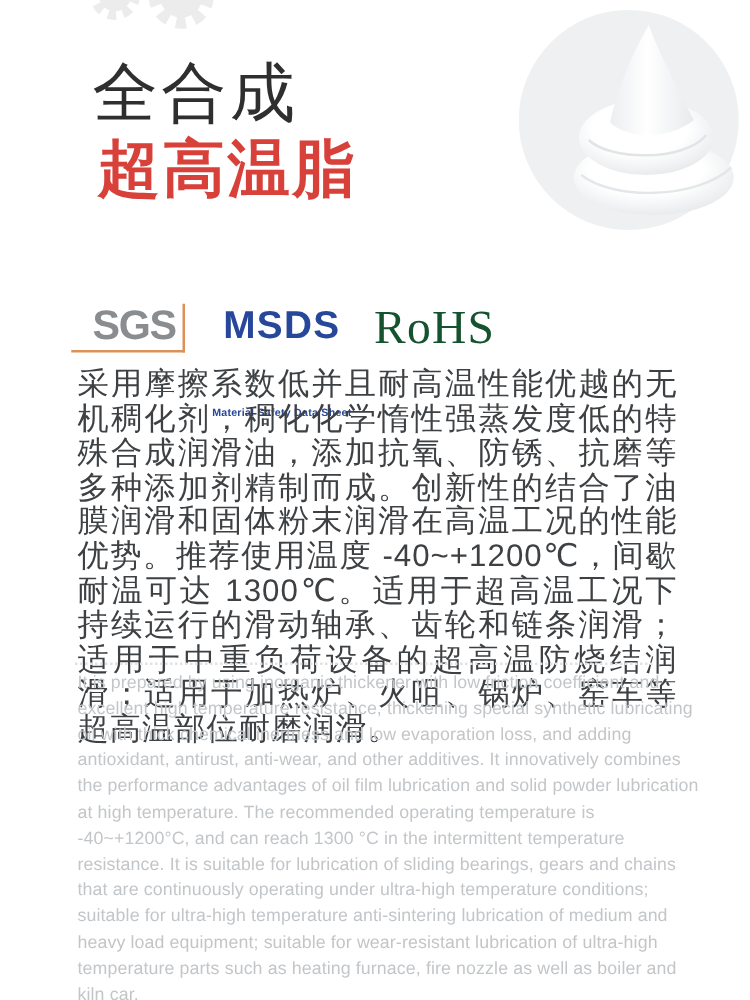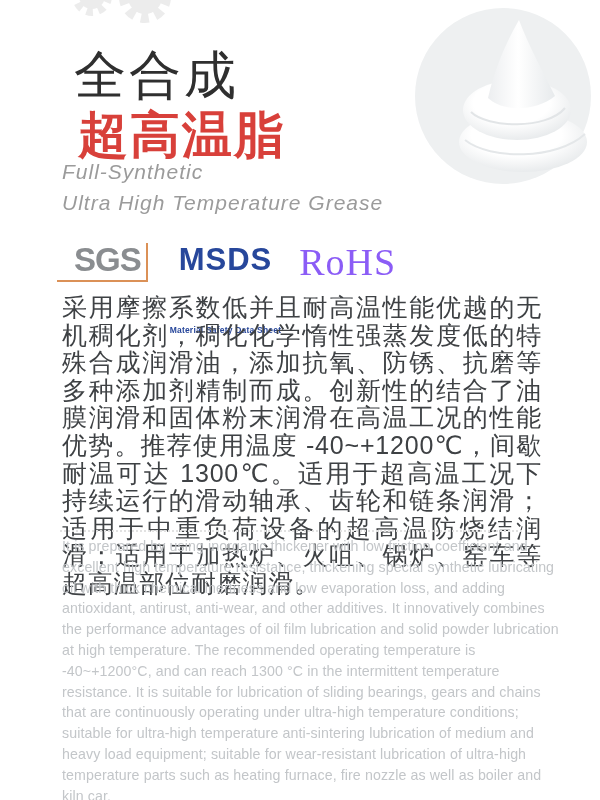--- a/index.html
+++ b/index.html
@@ -15,21 +15,21 @@
             font-size:21px;line-height:31px;color:#9b9b9b;letter-spacing:1px;}
   .certs{position:absolute;left:74px;top:243px;display:flex;align-items:flex-start;}
   .cert-sgs{position:relative;padding:1px 5px 4px 17px;border-bottom:2px solid #db9157;
             border-right:2px solid #db9157;margin-left:-17px;}
   .sgs-text{font-size:33px;font-weight:700;color:#8a8d90;letter-spacing:-1px;line-height:32px;}
   .cert-msds{display:flex;flex-direction:column;align-items:center;margin-left:22px;margin-top:2px;gap:33px;}
   .msds-main{font-size:31px;font-weight:800;color:#27479b;letter-spacing:1px;line-height:29px;}
   .msds-sub{font-size:8.5px;font-weight:700;color:#27479b;letter-spacing:0.2px;margin-top:18px;}
   .cert-rohs{margin-left:18px;margin-top:0;}
   .rohs-text{font-family:"Liberation Serif","DejaVu Serif",serif;font-size:38px;
-             color:#8b5cf6;line-height:38px;letter-spacing:1px;}
+             color:#14532d;line-height:38px;letter-spacing:1px;}
   .desc-cn{position:absolute;left:62px;top:294px;width:480px;margin:0;
            font-size:25px;line-height:27.6px;letter-spacing:0.8px;color:#3e4144;
            text-align:justify;}
   .divider{position:absolute;left:60px;top:530px;width:462px;height:0;
            border-top:2px dotted #e2e2e2;}
   .desc-en{position:absolute;left:62px;top:536px;width:497px;margin:0;
            font-size:14.2px;line-height:20.8px;color:#c3c6c9;letter-spacing:0.1px;}
 </style>
 </head>
 <body>
@@ -63,24 +63,20 @@
     <ellipse cx="118" cy="142" rx="64" ry="30" fill="url(#blob)"></ellipse>
     <path d="M60 140 C 85 160 152 160 180 134" stroke="#e4e7e9" fill="none" stroke-width="2"></path>
     <ellipse cx="112" cy="110" rx="54" ry="30" fill="url(#blob)"></ellipse>
     <path d="M66 112 C 82 128 142 130 160 108" stroke="#e2e5e7" fill="none" stroke-width="2"></path>
     <path d="M83 98 C 92 60 104 38 114 20 C 122 42 138 72 150 96 C 130 112 98 112 83 98 Z" fill="url(#cone)"></path>
   </svg>
 
   <h1 class="title-cn1">全合成</h1>
   <h2 class="title-cn2">超高温脂</h2>
 
-  <p class="subtitle">
-    <span>Full-Synthetic</span><br>
-    <span>Ultra High Temperature Grease</span>
-  </p>
 
   <div class="certs">
     <div class="cert-sgs">
       <span class="sgs-text">SGS</span>
     </div>
     <div class="cert-msds">
       <span class="msds-main">MSDS</span>
       <span class="msds-sub">Material Safety Data Sheet</span>
     </div>
     <div class="cert-rohs">

